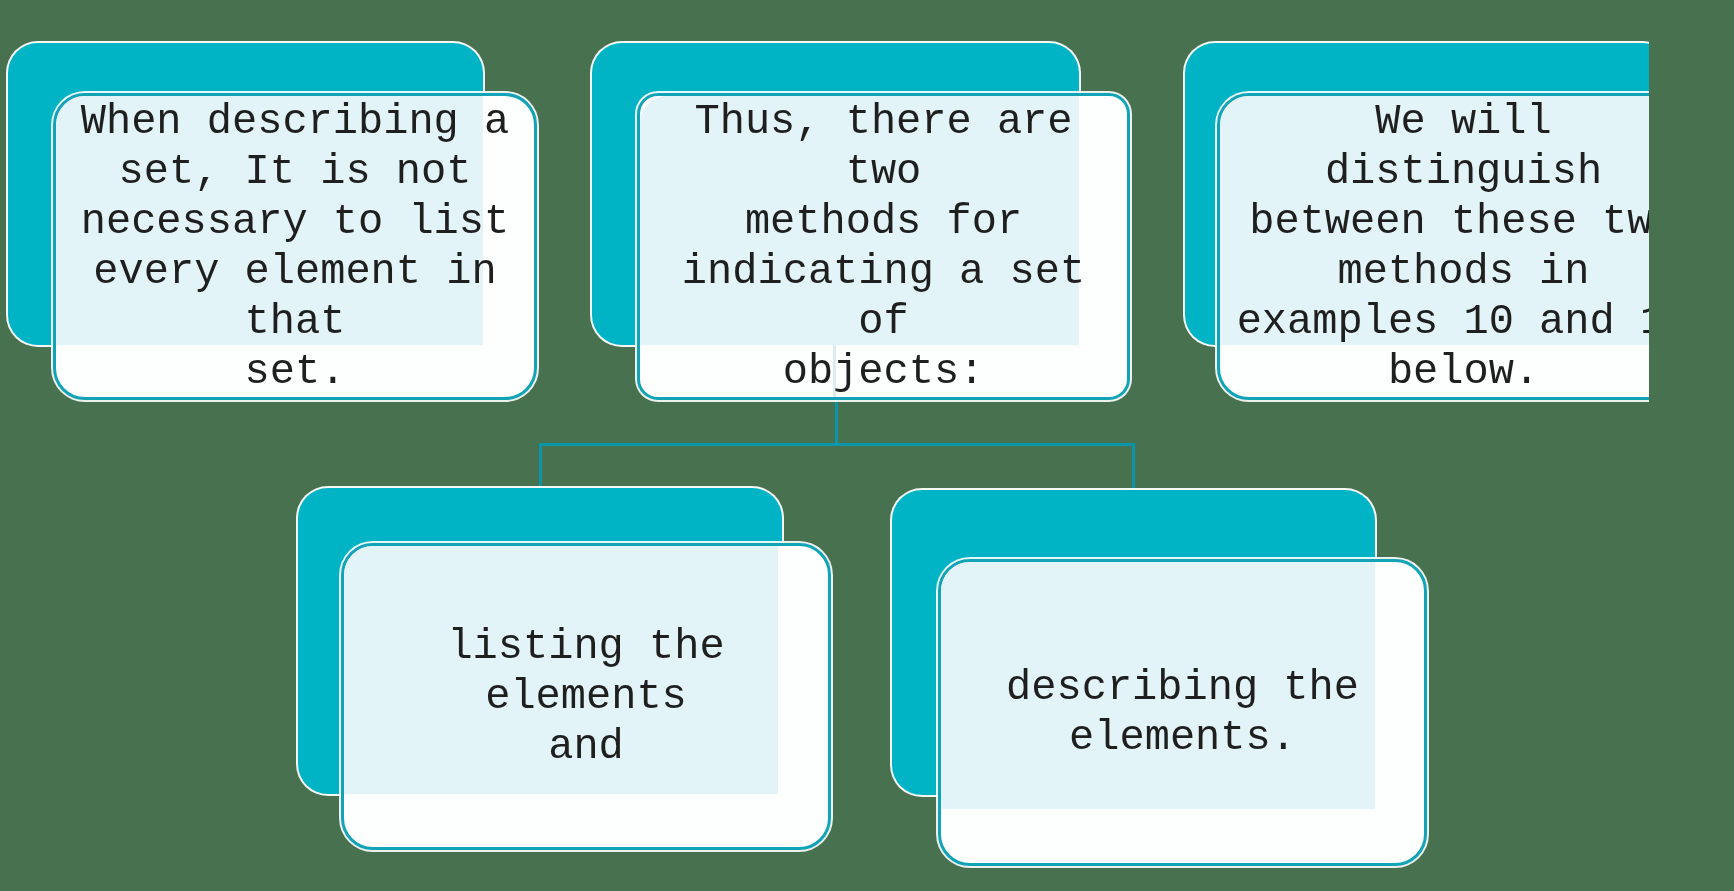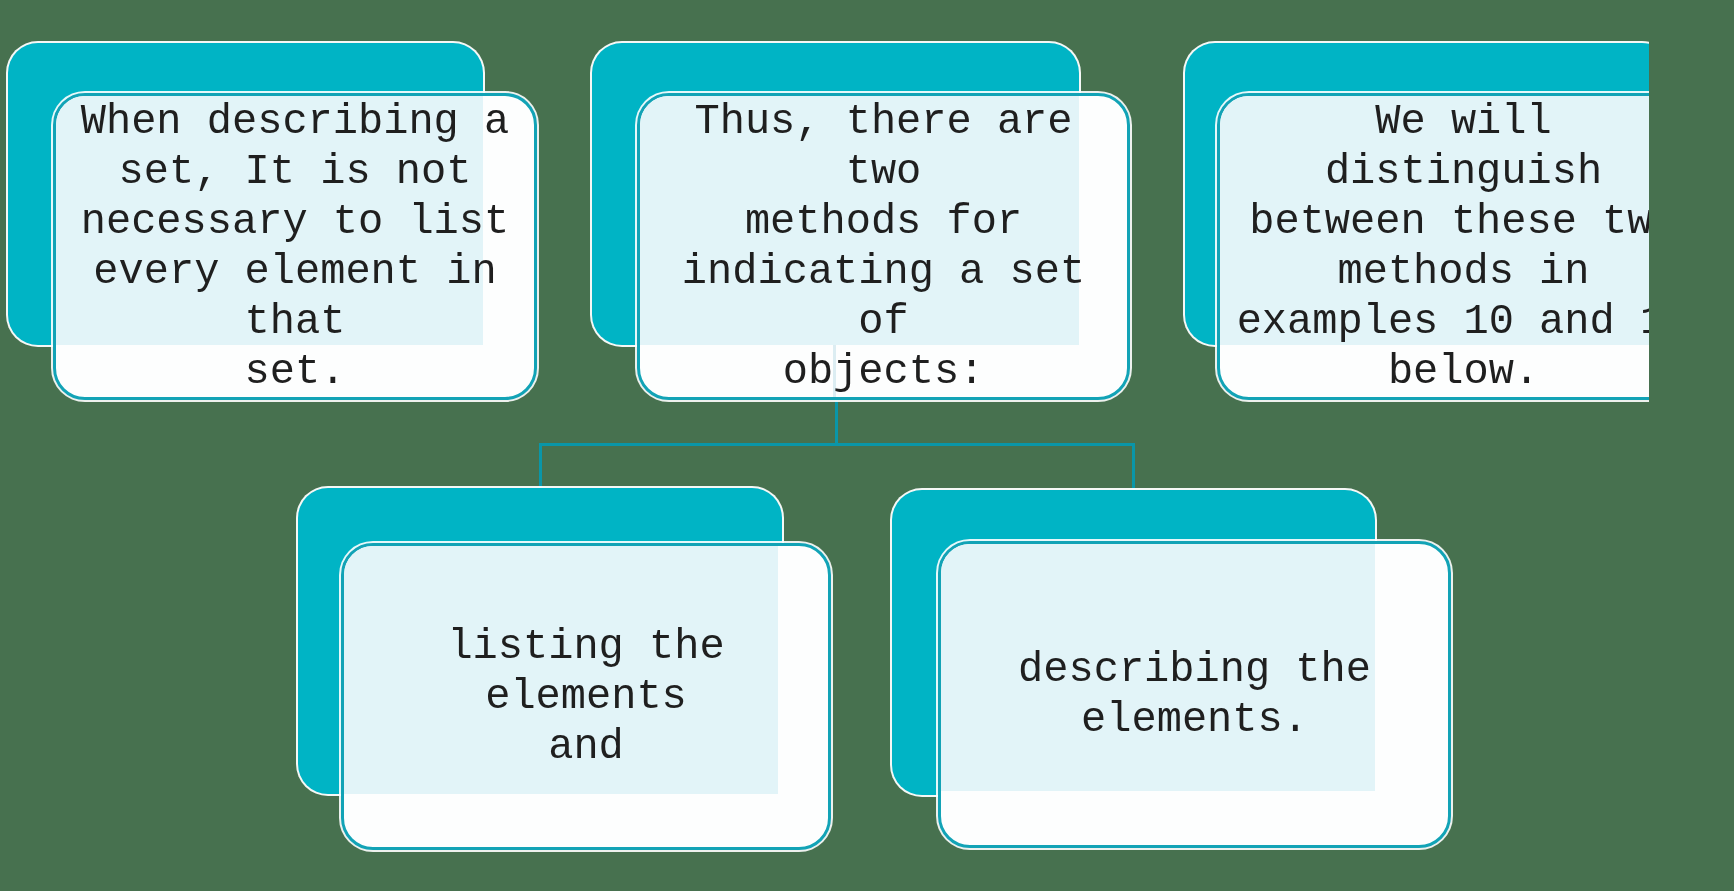--- a/index.html
+++ b/index.html
@@ -39,26 +39,26 @@
     position:absolute;left:0;top:0;right:0;bottom:0;
     display:flex;align-items:center;justify-content:center;
     text-align:center;
     white-space:pre-line;
     color:var(--text,#1f1f1f);
     font-size:42px;line-height:50px;
     padding:0 10px;box-sizing:border-box;
   }
   
   .b1{left:8px;top:43px;}   .b1 .back{width:475px;height:302px;} .b1 .front{left:45px;top:50px;width:478px;height:301px;} .b1 .overlap{width:427px;height:249px;}
-  .b2{left:592px;top:43px;} .b2 .back{width:487px;height:302px;} .b2 .front{left:45px;top:50px;width:487px;height:301px;} .b2 .overlap{width:439px;height:249px;}
+  .b2{left:592px;top:43px;} .b2 .back{width:487px;height:302px;} .b2 .front{left:45px;top:50px;width:487px;height:301px;border-radius:21px;} .b2 .overlap{width:439px;height:249px;}
   .b2 .thruline{left:193px;top:249px;width:3px;height:52px;}
   .b3{left:1185px;top:43px;}.b3 .back{width:487px;height:302px;} .b3 .front{left:32px;top:50px;width:487px;height:301px;} .b3 .overlap{width:436px;height:249px;}
   
   .b4{left:298px;top:488px;}.b4 .back{width:484px;height:306px;} .b4 .front{left:43px;top:55px;width:484px;height:301px;} .b4 .overlap{width:434px;height:248px;}
-  .b5{left:892px;top:490px;}.b5 .back{width:483px;height:305px;} .b5 .front{left:46px;top:51px;width:483px;height:301px;padding-left:24px;} .b5 .overlap{width:434px;height:247px;}
+  .b5{left:892px;top:490px;}.b5 .back{width:483px;height:305px;} .b5 .front{left:46px;top:69px;width:483px;height:301px;} .b5 .overlap{width:434px;height:247px;}
   
   .c-stem {left:835px;top:345px;width:3px;height:101px;z-index:1;}
   .c-cross{left:539px;top:443px;width:596px;height:3px;}
   .c-dropL{left:539px;top:443px;width:3px;height:47px;}
   .c-dropR{left:1132px;top:443px;width:3px;height:49px;}
 </style>
 </head>
 <body>
 
 <div class="stage">

